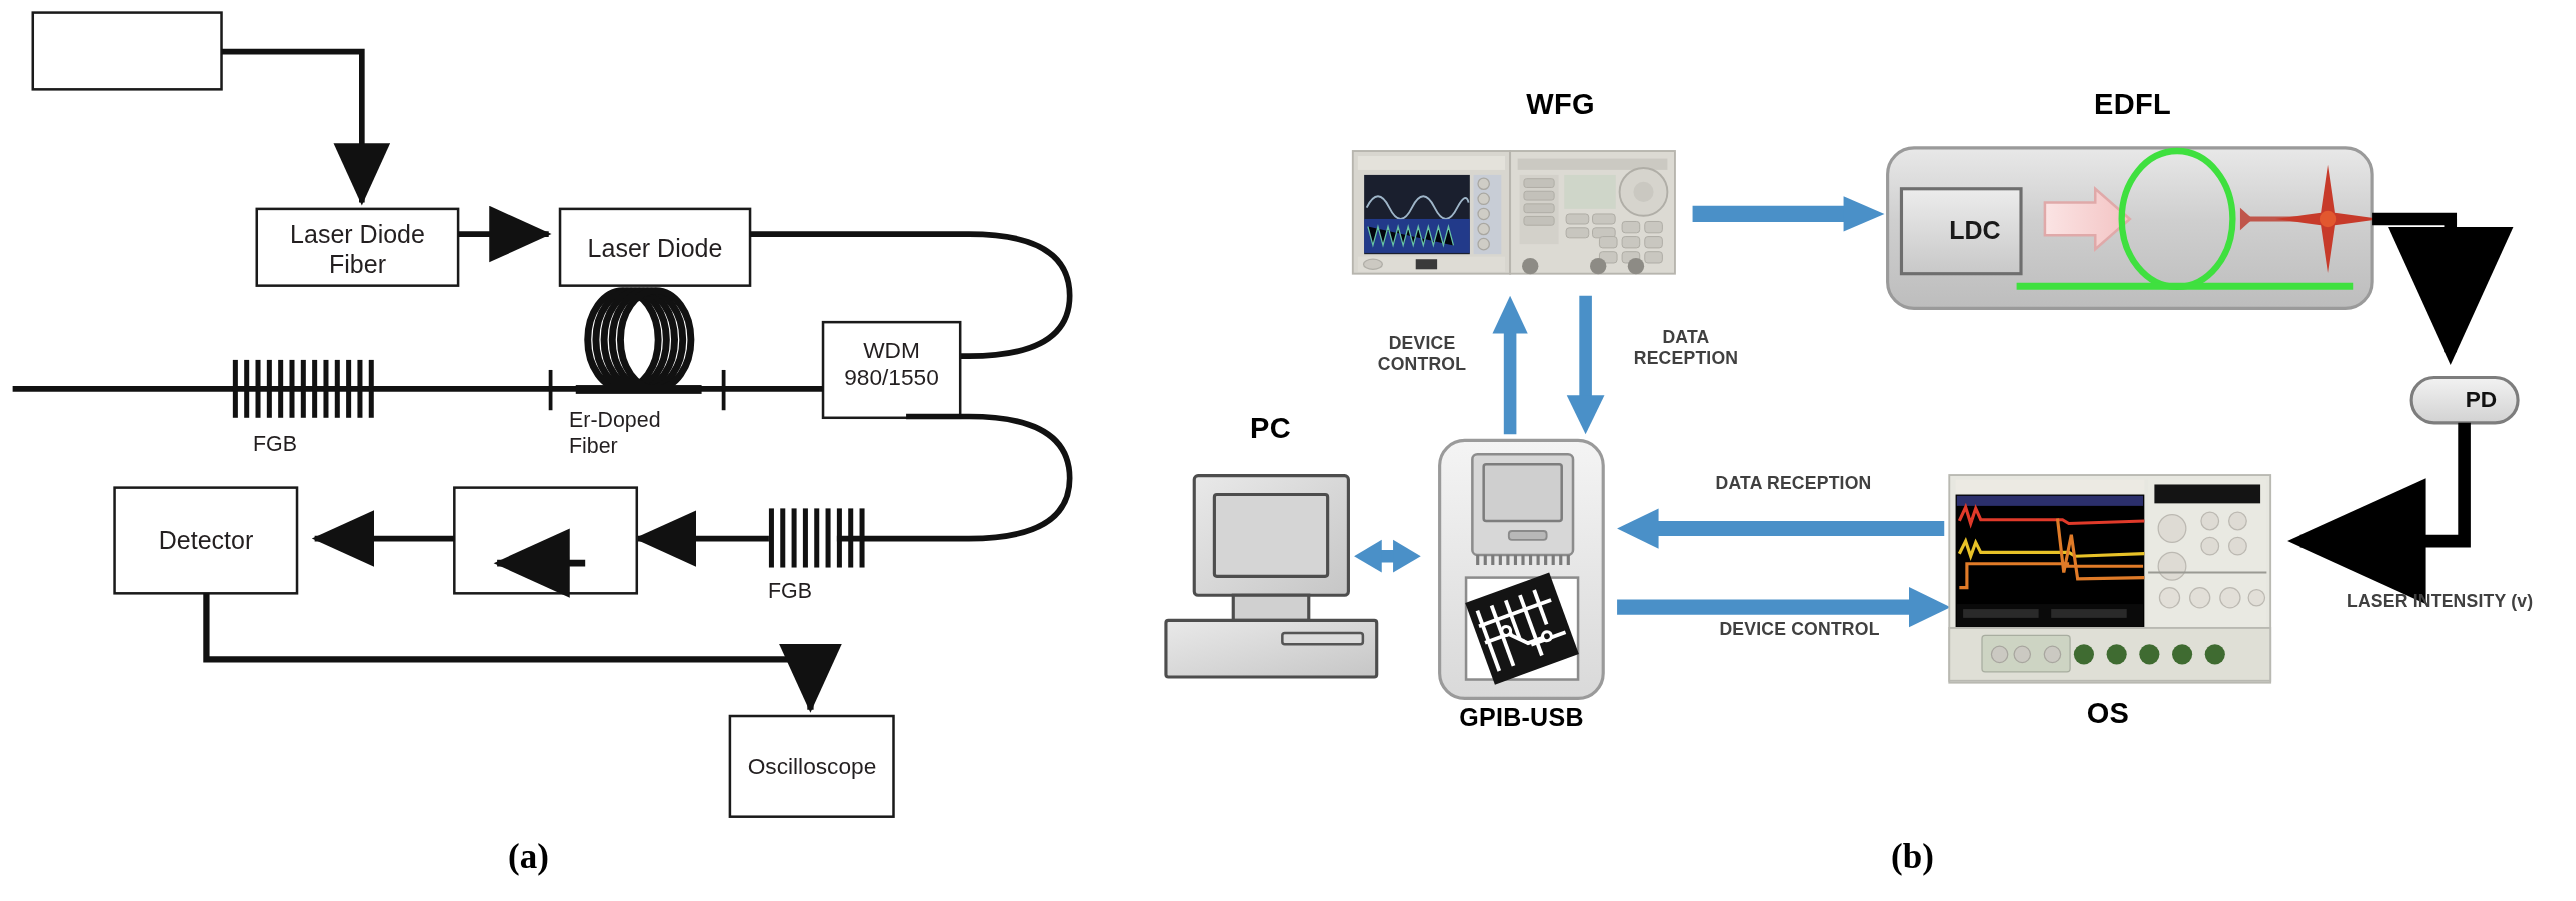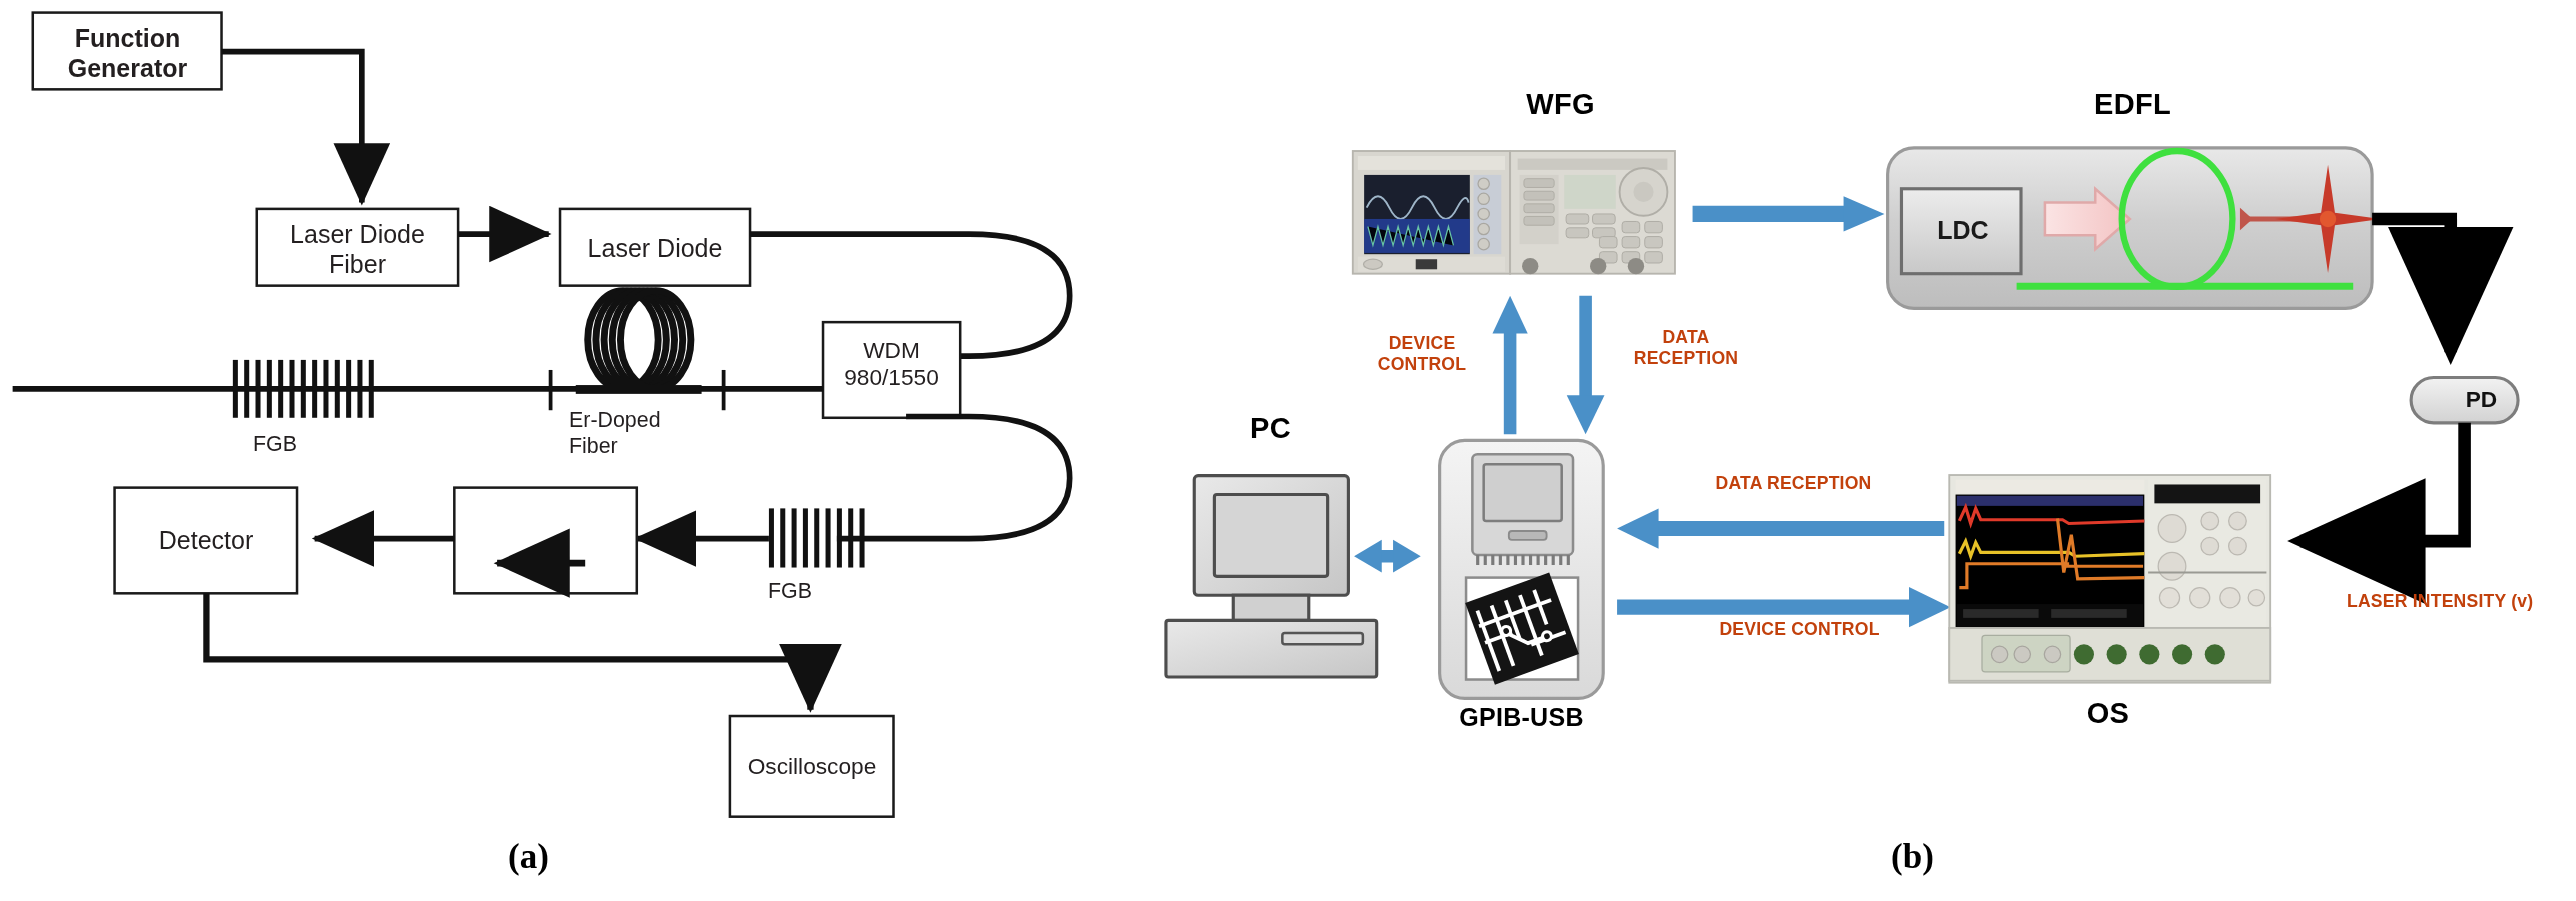--- a/index.html
+++ b/index.html
@@ -6,21 +6,21 @@
   html,body{margin:0;padding:0;background:#ffffff;}
   body{width:2576px;height:901px;position:relative;overflow:hidden;
        font-family:"Liberation Sans",sans-serif;}
   .fig{position:absolute;left:0;top:0;width:2576px;height:901px;}
   svg.layer{position:absolute;left:0;top:0;width:2576px;height:901px;}
   .txt{position:absolute;color:#1a1a1a;}
   .box-label{font-size:25px;line-height:1.18;text-align:center;color:#231f20;}
   .small-label{font-size:21.4px;text-align:left;color:#231f20;}
   .cap{font-family:"Liberation Serif",serif;font-weight:bold;font-size:35px;color:#000;}
   .b-title{font-weight:bold;font-size:29px;color:#000;text-align:center;letter-spacing:0.3px;}
-  .b-sub{font-weight:bold;font-size:17.6px;color:#c2410c;text-align:center;line-height:1.2;letter-spacing:0.2px;}
+  .b-sub{font-weight:bold;font-size:17.6px;color:#404040;text-align:center;line-height:1.2;letter-spacing:0.2px;}
   .ldc{font-weight:bold;font-size:25px;color:#1a1a1a;text-align:center;}
   .pd{font-weight:bold;font-size:22.7px;color:#111;text-align:center;padding-left:17px;}
 </style>
 </head>
 <body>
 
 <div class="fig">
 
   <svg class="layer" viewBox="0 0 4094 1432">
     <defs>
@@ -128,24 +128,20 @@
       <ellipse cx="1003" cy="540" rx="56" ry="78"></ellipse>
       <ellipse cx="1016" cy="540" rx="56" ry="78"></ellipse>
       <ellipse cx="1029" cy="540" rx="56" ry="78"></ellipse>
       <ellipse cx="1042" cy="540" rx="56" ry="78"></ellipse>
     </g>
 
     <rect x="915" y="612" width="200" height="14" fill="#111"></rect>
 
   </svg>
 
-  <div class="txt box-label" style="left:33px;top:24px;width:189px;font-weight:bold;">
-    <div>Function</div>
-    <div>Generator</div>
-  </div>
 
   <div class="txt box-label" style="left:257px;top:220px;width:201px;">
     <div>Laser Diode</div>
     <div>Fiber</div>
   </div>
 
   <div class="txt box-label" style="left:560px;top:234px;width:190px;">
     <div>Laser Diode</div>
   </div>
 
@@ -390,21 +386,21 @@
       <g fill="#cbc9c2" stroke="#a8a69f" stroke-width="2">
         <circle cx="3178" cy="1040" r="13"></circle>
           <circle cx="3214" cy="1040" r="13"></circle>
         <circle cx="3262" cy="1040" r="13"></circle>
       </g>
     </g>
   </svg>
 
   <div class="txt b-title" style="left:1466px;top:88px;width:189px;">WFG</div>
   <div class="txt b-title" style="left:2032px;top:88px;width:201px;">EDFL</div>
-  <div class="txt ldc" style="left:1901px;top:216px;width:124px;">LDC</div>
+  <div class="txt ldc" style="left:1901px;top:216px;width:124px;padding-left:12px;">LDC</div>
   <div class="txt pd" style="left:2411px;top:386px;width:107px;">PD</div>
   <div class="txt b-title" style="left:1192px;top:412px;width:157px;">PC</div>
   <div class="txt b-title" style="left:1421px;top:703px;width:201px;font-size:25px;">GPIB-USB</div>
   <div class="txt b-title" style="left:2020px;top:697px;width:176px;">OS</div>
 
   <div class="txt b-sub" style="left:1340px;top:333px;width:164px;">
     <div>DEVICE</div>
     <div>CONTROL</div>
   </div>
   <div class="txt b-sub" style="left:1598px;top:327px;width:176px;">

